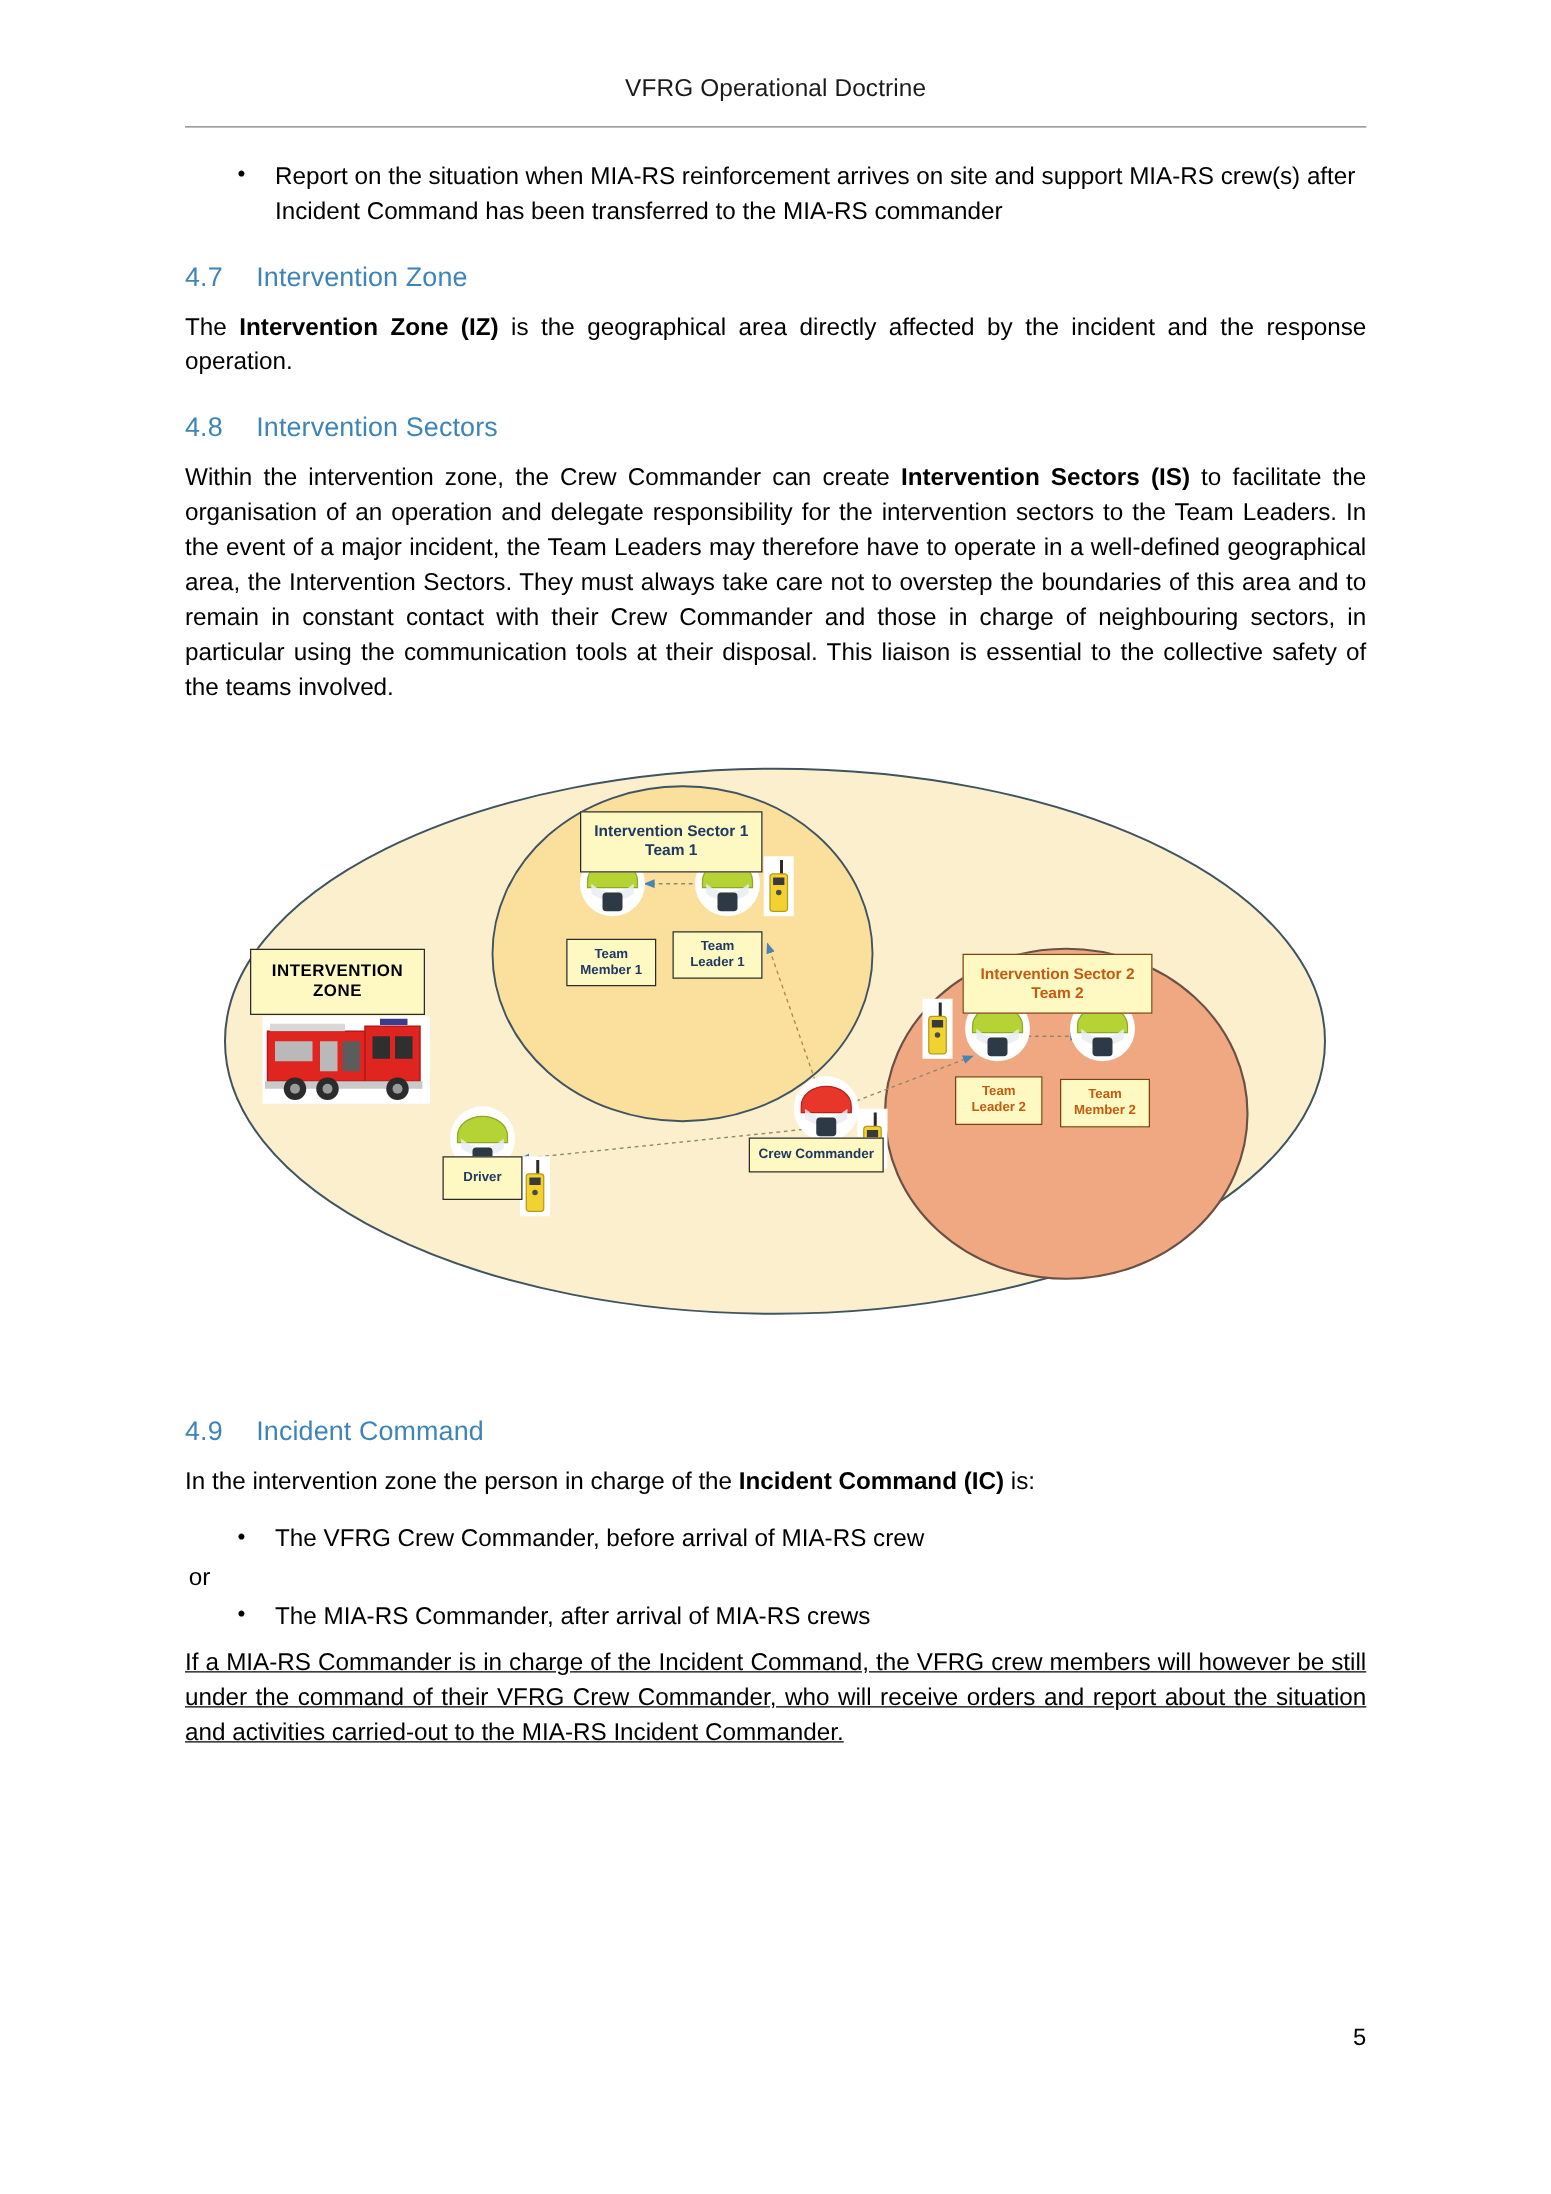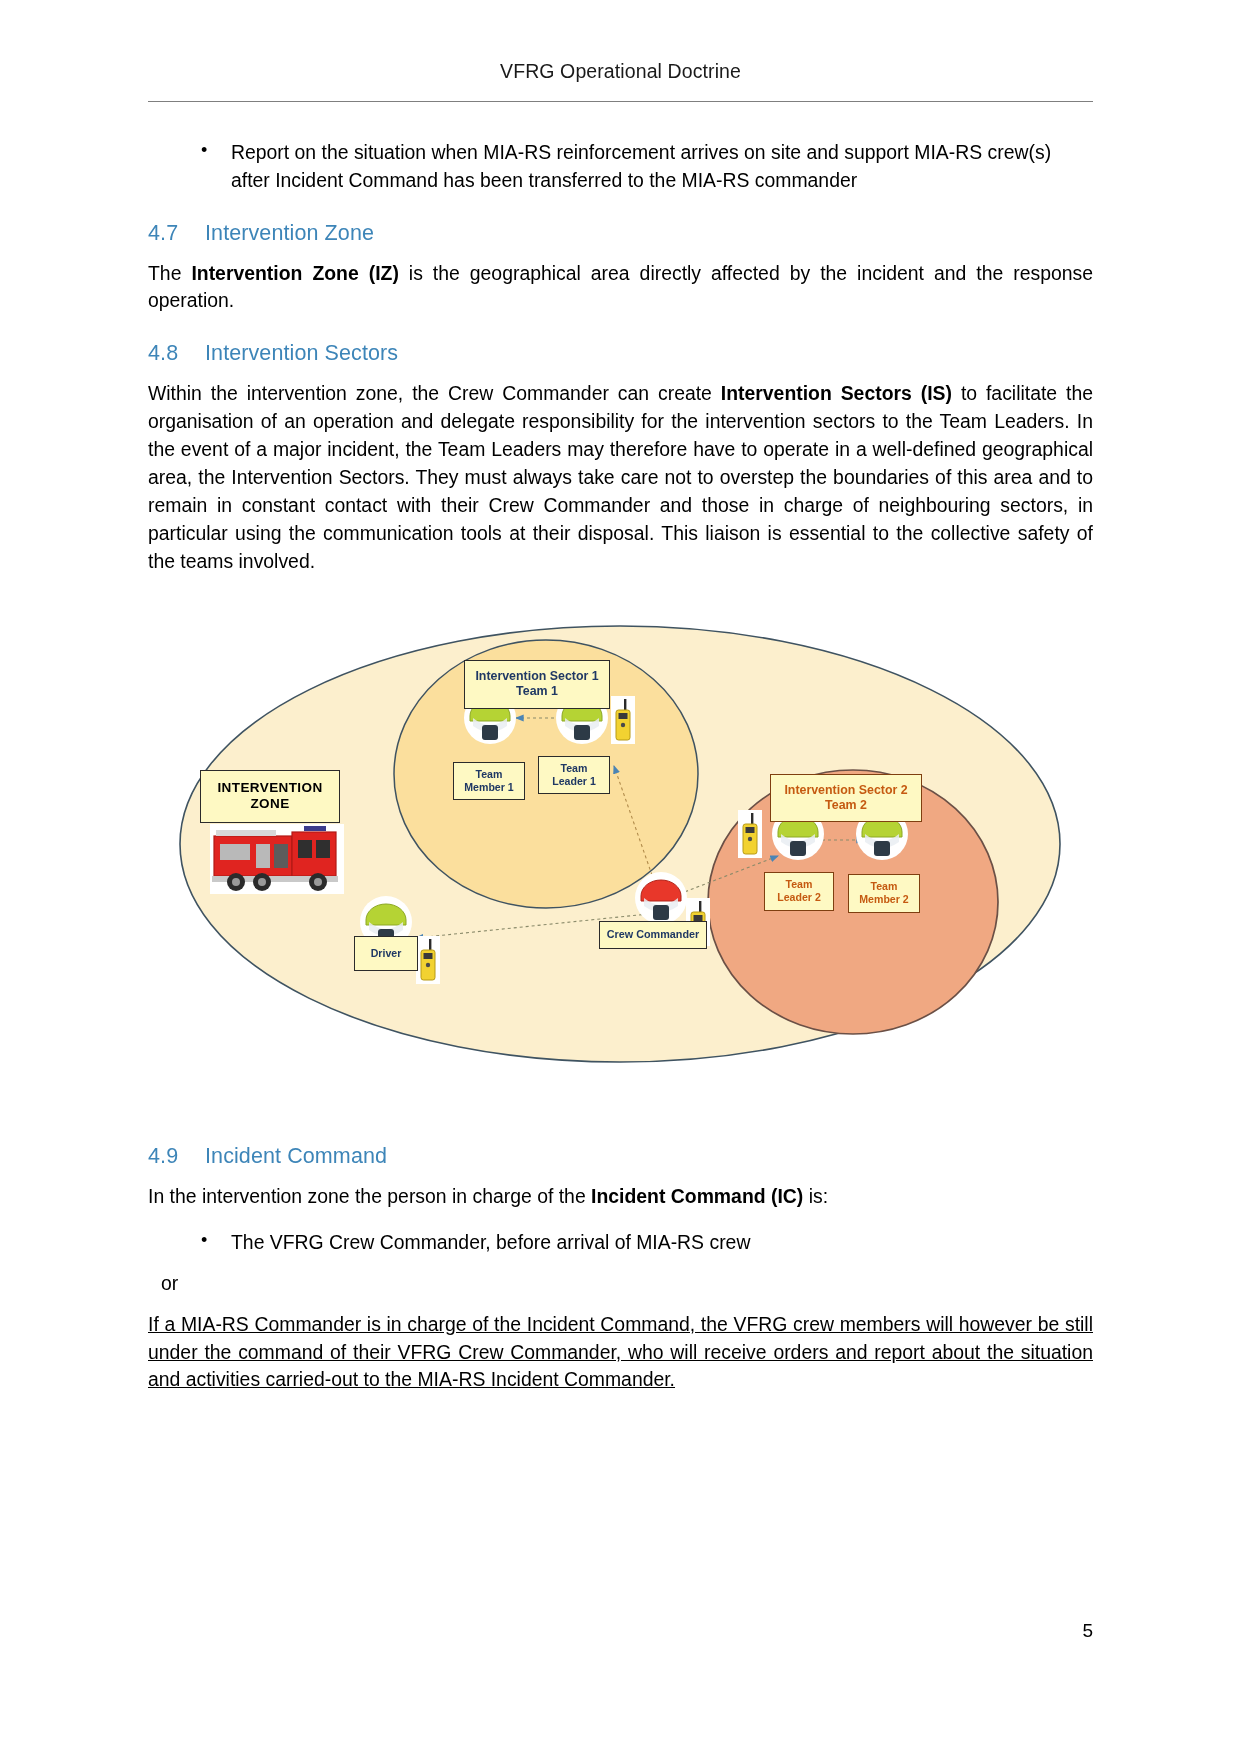--- a/index.html
+++ b/index.html
@@ -24,21 +24,21 @@
     font-family:"Liberation Sans", sans-serif;
   }
   .header-rule {
     position:absolute; left:148px; top:101px; width:945px; height:0;
     border-top:1.6px solid #7f7f7f;
   }
 
   
   .content { position:absolute; left:148px; top:128px; width:945px; }
 
-  .bullet-list { list-style:none; margin:11px; padding:0; }
+  .bullet-list { list-style:none; margin:0; padding:0; }
   .bullet-li {
     position:relative; padding-left:72px; margin:0 0 2px 0;
     font-size:19.4px; line-height:1.43; color:#000;
     text-align:left;
   }
   .bullet-li::before {
     content:"•"; position:absolute; left:42px; top:-1px;
     font-size:18px; color:#000;
   }
 
@@ -49,21 +49,21 @@
   }
   h2.sec .num { display:inline-block; width:57px; }
 
   p.body {
     margin:0 0 4px 0; font-size:19.4px; line-height:1.44;
     text-align:justify; color:#000;
   }
   p.body.lead { margin-bottom:2px; }
   b { font-weight:700; }
 
-  .or-line { font-size:19.4px; line-height:1.44; margin:13px; }
+  .or-line { font-size:19.4px; line-height:1.44; margin:3px; }
 
   
   .figure {
     position:relative; width:945px; height:500px; margin:20px 0 0 0;
   }
   .fig-svg { position:absolute; left:0; top:0; }
 
   .lbl {
     position:absolute; background:#fef9c3; border:1.3px solid #2b2b2b;
     font-weight:700; text-align:center; line-height:1.24;
@@ -258,18 +258,21 @@
 
     <h2 class="sec" style="margin-top:48px;">
       <span class="num">4.9</span><span>Incident Command</span>
     </h2>
     <p class="body lead"><span>In the intervention zone the person in charge of the </span><b>Incident Command (IC)</b><span> is:</span></p>
 
     <ul class="bullet-list" style="margin-top:18px;">
       <li class="bullet-li">The VFRG Crew Commander, before arrival of MIA-RS crew</li>
     </ul>
     <p class="or-line">or</p>
+    <ul class="bullet-list">
+      <li class="bullet-li">The MIA-RS Commander, after arrival of MIA-RS crews</li>
+    </ul>
 
     <p class="body" style="margin-top:10px;text-decoration:underline;">If a MIA-RS Commander is in charge of the Incident Command, the VFRG crew members will however be still under the command of their VFRG Crew Commander, who will receive orders and report about the situation and activities carried-out to the MIA-RS Incident Commander.</p>
   </div>
 
   <div class="pagenum">5</div>
 </div>
 
 </body></html>

